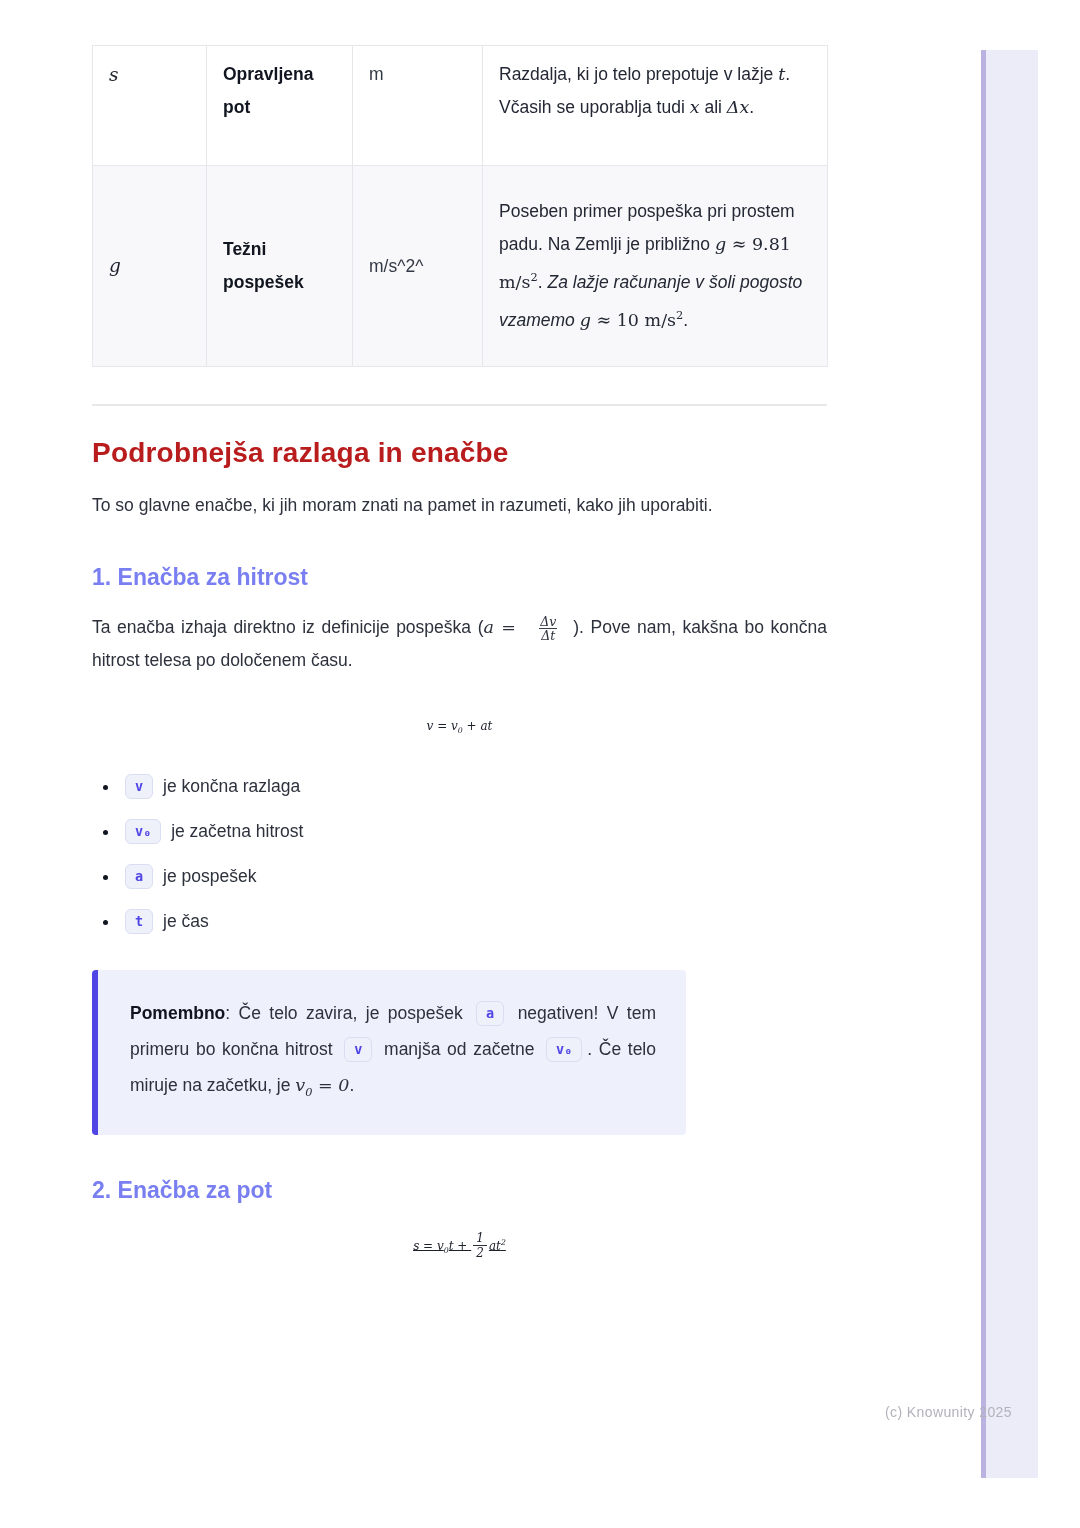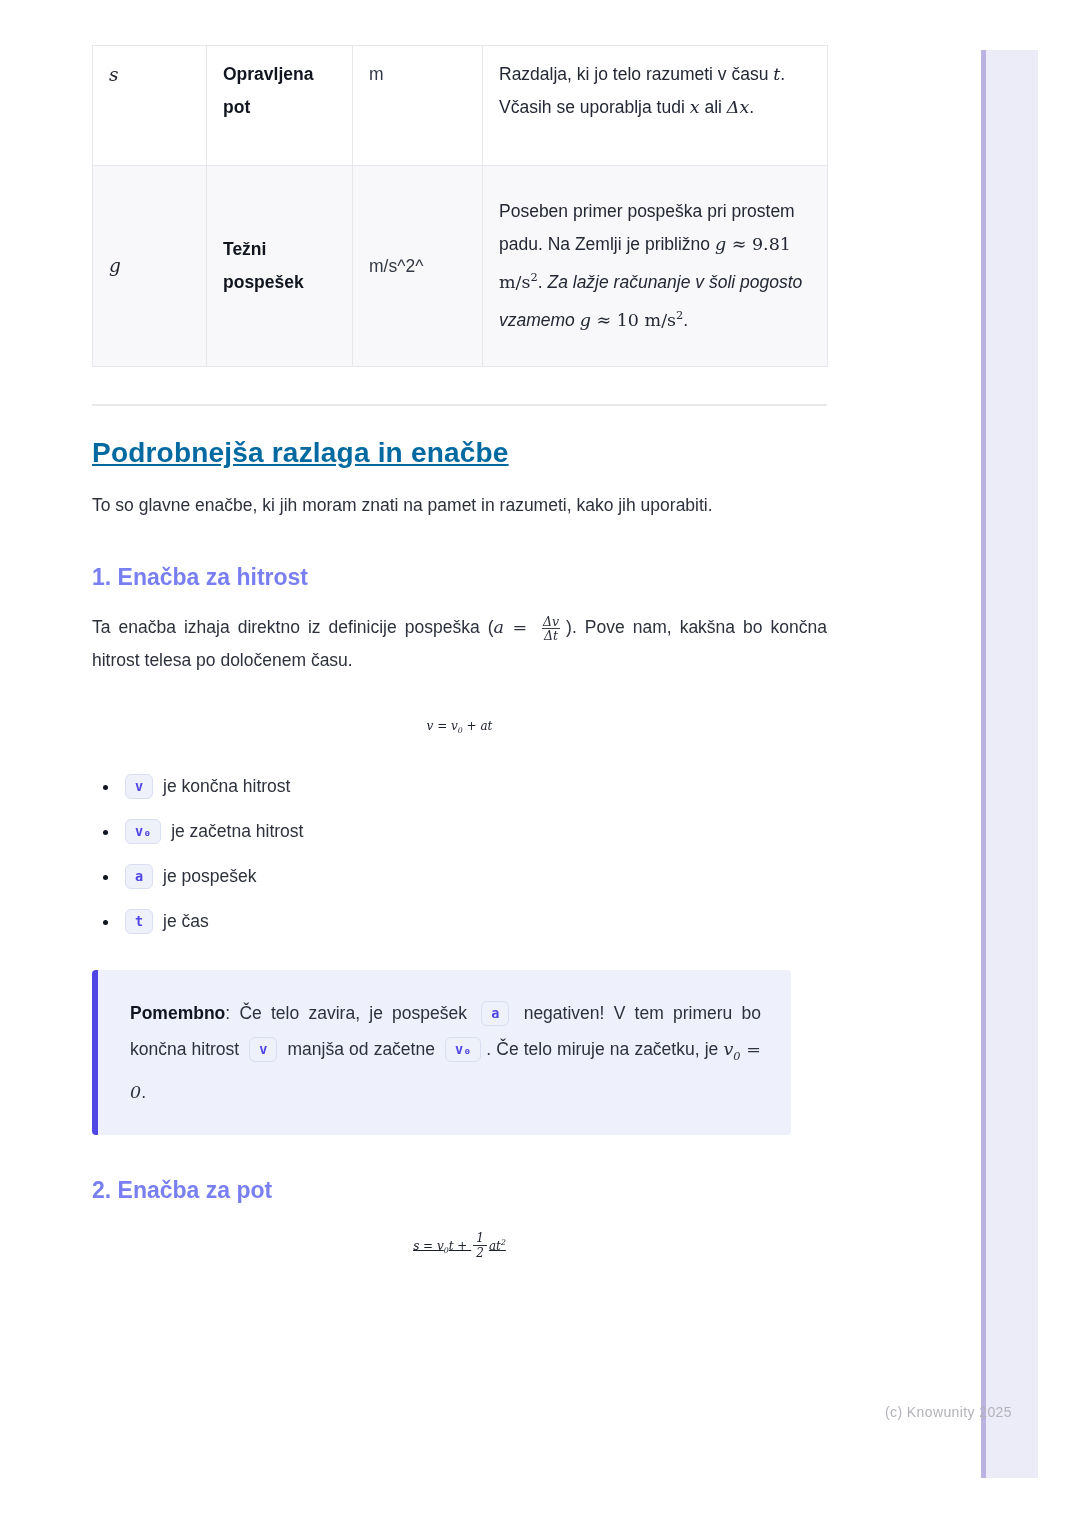--- a/index.html
+++ b/index.html
@@ -29,51 +29,51 @@
   td.h-row2{height:176px;}
   .math{font-family:"DejaVu Serif",serif;font-style:italic;}
   .mathu{font-family:"DejaVu Serif",serif;font-style:normal;}
   .ital{font-style:italic;margin-top:38px;}
   sup{font-size:0.65em;} sub{font-size:0.65em;}
 
   
   .divider{border:none;border-top:2px solid #e8e8eb;margin:37px 0 0 0;}
 
   
-  h1.doc-title{margin:31px 0 0 0;font-size:28px;font-weight:bold;color:#0369a1;letter-spacing:.2px;text-decoration:underline;}
+  h1.doc-title{margin:31px 0 0 0;font-size:28px;font-weight:bold;color:#b91c1c;letter-spacing:.2px;}
   h2.sec-title{margin:42px 0 0 0;font-size:23px;font-weight:bold;color:#797ff1;}
   p.body-text{margin:20px 0 0 0;font-size:17.5px;line-height:33px;text-align:justify;color:#2c313c;}
 
   
   .equation{margin-top:42px;text-align:center;font-family:"DejaVu Serif",serif;font-style:italic;font-size:12px;color:#1c212c;}
   .equation2{margin-top:28px;text-decoration:underline;}
   .frac{display:inline-block;vertical-align:middle;text-align:center;line-height:1.05;margin:0 2px;}
   .frac .num{display:block;border-bottom:1.5px solid #2a2f3a;padding:0 3px 1px 3px;}
   .frac .den{display:block;padding-top:1px;}
-  .ifrac{display:inline-block;vertical-align:-7px;text-align:center;line-height:1.05;font-family:"DejaVu Serif",serif;font-style:italic;font-size:12.5px;margin:0 6px;}
+  .ifrac{display:inline-block;vertical-align:-7px;text-align:center;line-height:1.05;font-family:"DejaVu Serif",serif;font-style:italic;font-size:12.5px;margin:0 16px;}
   .ifrac .num{display:block;border-bottom:1px solid #3a3f4a;padding:0 1px;}
   .ifrac .den{display:block;}
 
   
   ul.bullets{margin:36px 0 0 0;padding-left:28px;}
   ul.bullets li{margin-bottom:15px;font-size:17.5px;color:#2c313c;line-height:30px;}
   ul.bullets li::marker{color:#111622;}
 
   
   .chip{
     display:inline-block;
     font-family:"DejaVu Sans Mono",monospace;font-weight:bold;
     font-size:13.5px;color:#4f46e5;
     background:#eef0fa;border:1px solid #dadef2;border-radius:6px;
     padding:3px 9px;margin:0 5px;line-height:17px;vertical-align:1px;
   }
 
   
   .callout{
-    margin-top:34px;width:699px;box-sizing:border-box;
+    margin-top:34px;width:594px;box-sizing:border-box;
     background:#eef0fb;border-left:6px solid #4f46e5;border-radius:4px;
     padding:25px 30px 25px 32px;
     font-size:17.5px;line-height:36px;text-align:justify;color:#2c313c;
   }
   .callout b{color:#10151f;}
 
   
   .page-strip{
     position:absolute;top:50px;left:981px;width:52px;height:1428px;
     background:#ececf8;border-left:5px solid #bbb2df;z-index:1;
@@ -96,21 +96,21 @@
         <col class="c-name">
         <col class="c-unit">
         <col class="c-desc">
       </colgroup>
     <tbody>
         <tr>
       <td class="h-row1"><span class="sym">s</span></td>
       <td class="h-row1"><span class="varname">Opravljena pot</span></td>
       <td class="h-row1"><span class="unit">m</span></td>
       <td class="h-row1 desc">
-        <span>Razdalja, ki jo telo razumeti v času </span><span class="math">t</span><span>. Včasih se uporablja tudi </span><span class="math">x</span><span> ali </span><span class="math">Δx</span><span>.</span>
+        <span>Razdalja, ki jo telo prepotuje v lažje </span><span class="math">t</span><span>. Včasih se uporablja tudi </span><span class="math">x</span><span> ali </span><span class="math">Δx</span><span>.</span>
       </td>
     </tr>
     <tr class="row-g">
       <td class="h-row2"><span class="sym">g</span></td>
       <td class="h-row2"><span class="varname">Težni pospešek</span></td>
       <td class="h-row2"><span class="unit">m/s^2^</span></td>
       <td class="h-row2 desc">
         <span>Poseben primer pospeška pri prostem padu. Na Zemlji je približno </span><span class="math">g</span><span class="mathu"><span> ≈ 9.81 m/s</span><sup>2</sup></span><span>. </span><span class="ital">Za lažje računanje v šoli pogosto vzamemo </span><span class="math">g</span><span class="mathu"><span> ≈ 10 m/s</span><sup>2</sup></span><span>.</span>
       </td>
     </tr>
@@ -127,21 +127,21 @@
 
   <p class="body-text">
     <span>Ta enačba izhaja direktno iz definicije pospeška (</span><span class="math">a</span><span class="math"> = </span><span class="ifrac"><span class="num">Δv</span><span class="den">Δt</span></span><span>). Pove nam, kakšna bo končna hitrost telesa po določenem času.</span>
   </p>
 
   <div class="equation">
     <span>v = v</span><sub>0</sub><span> + at</span>
   </div>
 
   <ul class="bullets">
-    <li><span class="chip">v</span> <span>je končna hitrost</span></li>
+    <li><span class="chip">v</span> <span>je končna razlaga</span></li>
     <li><span class="chip">v₀</span> <span>je začetna hitrost</span></li>
     <li><span class="chip">a</span> <span>je pospešek</span></li>
     <li><span class="chip">t</span> <span>je čas</span></li>
   </ul>
 
   <div class="callout">
     <b>Pomembno</b><span>: Če telo zavira, je pospešek </span><span class="chip">a</span><span> negativen! V tem primeru bo končna hitrost </span><span class="chip">v</span><span> manjša od začetne </span><span class="chip">v₀</span><span>. Če telo miruje na začetku, je </span><span class="math"><span>v</span><sub>0</sub><span> = 0</span></span><span>.</span>
   </div>
 
   <h2 class="sec-title">2. Enačba za pot</h2>

